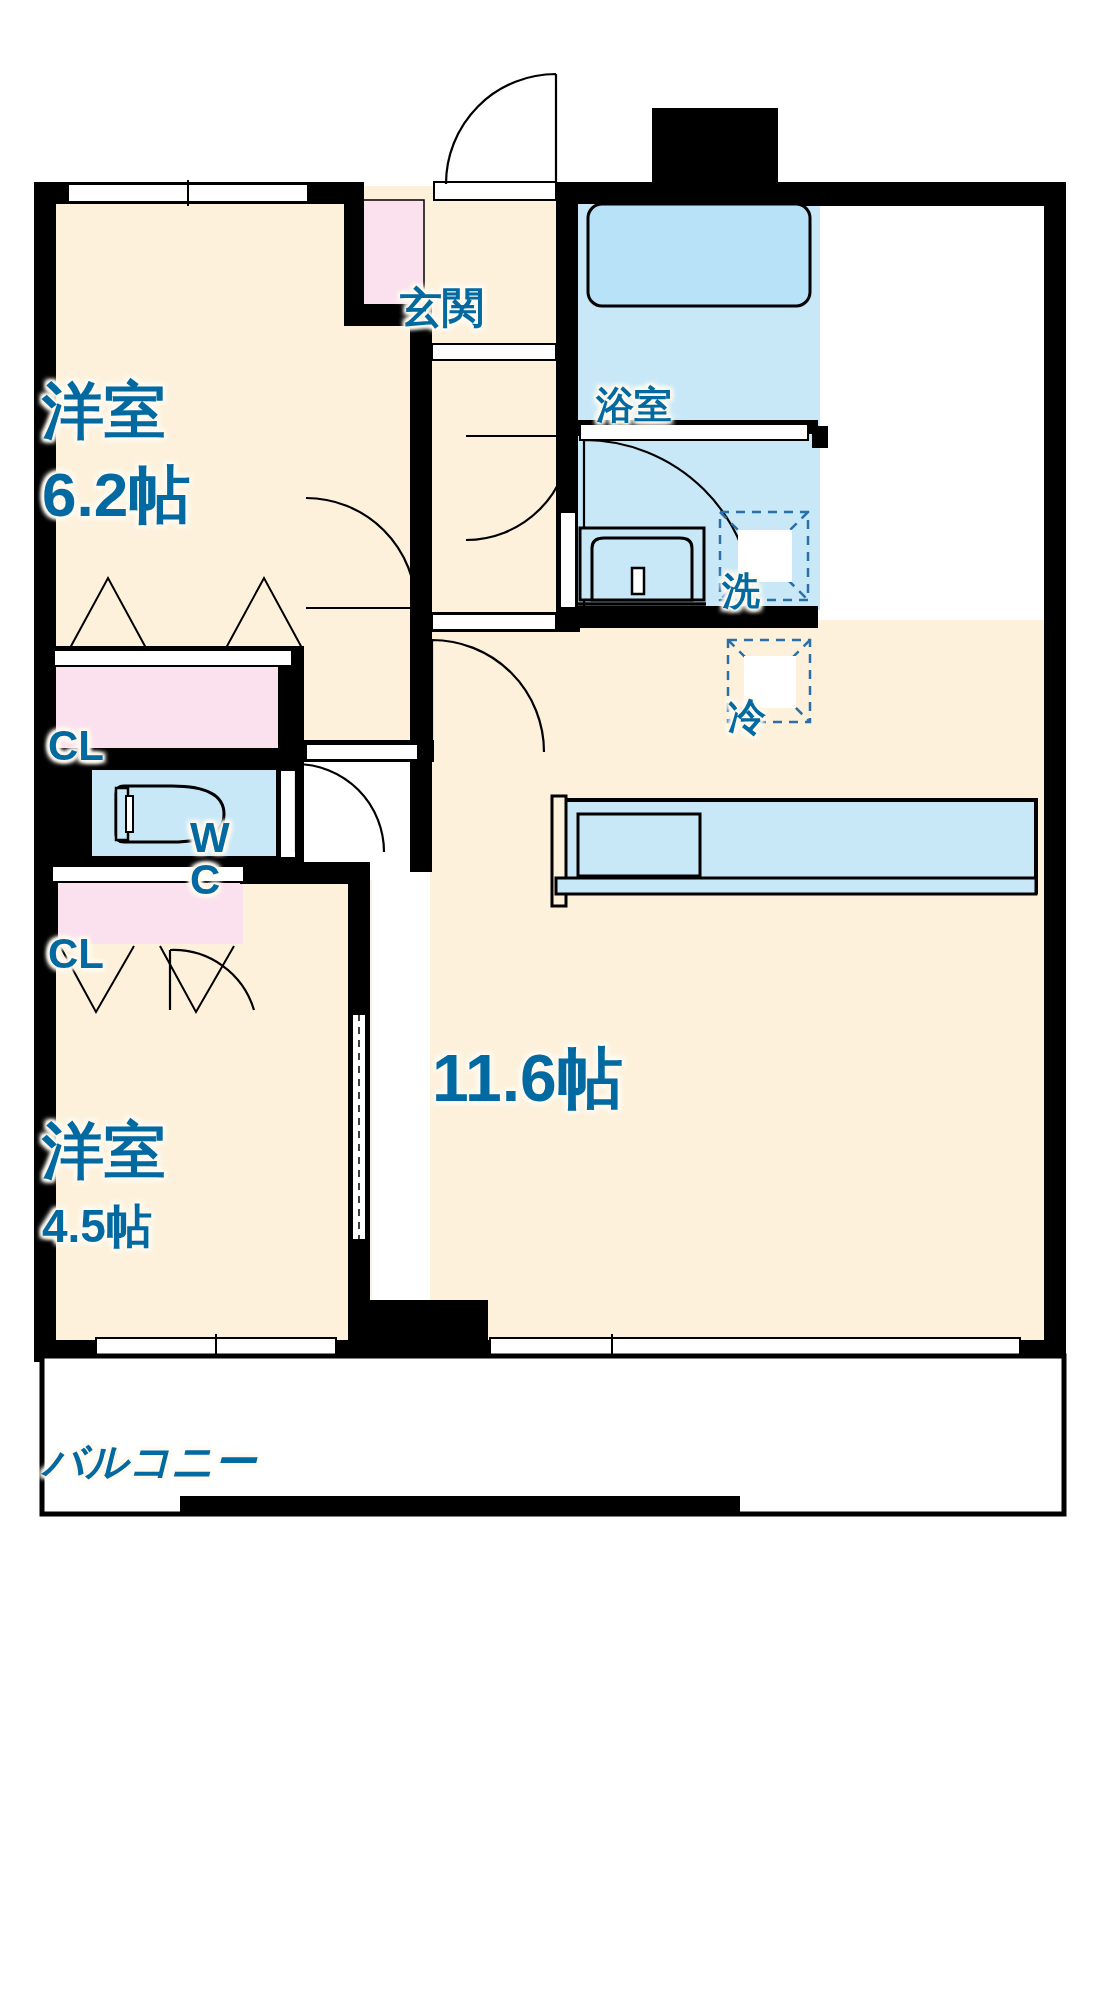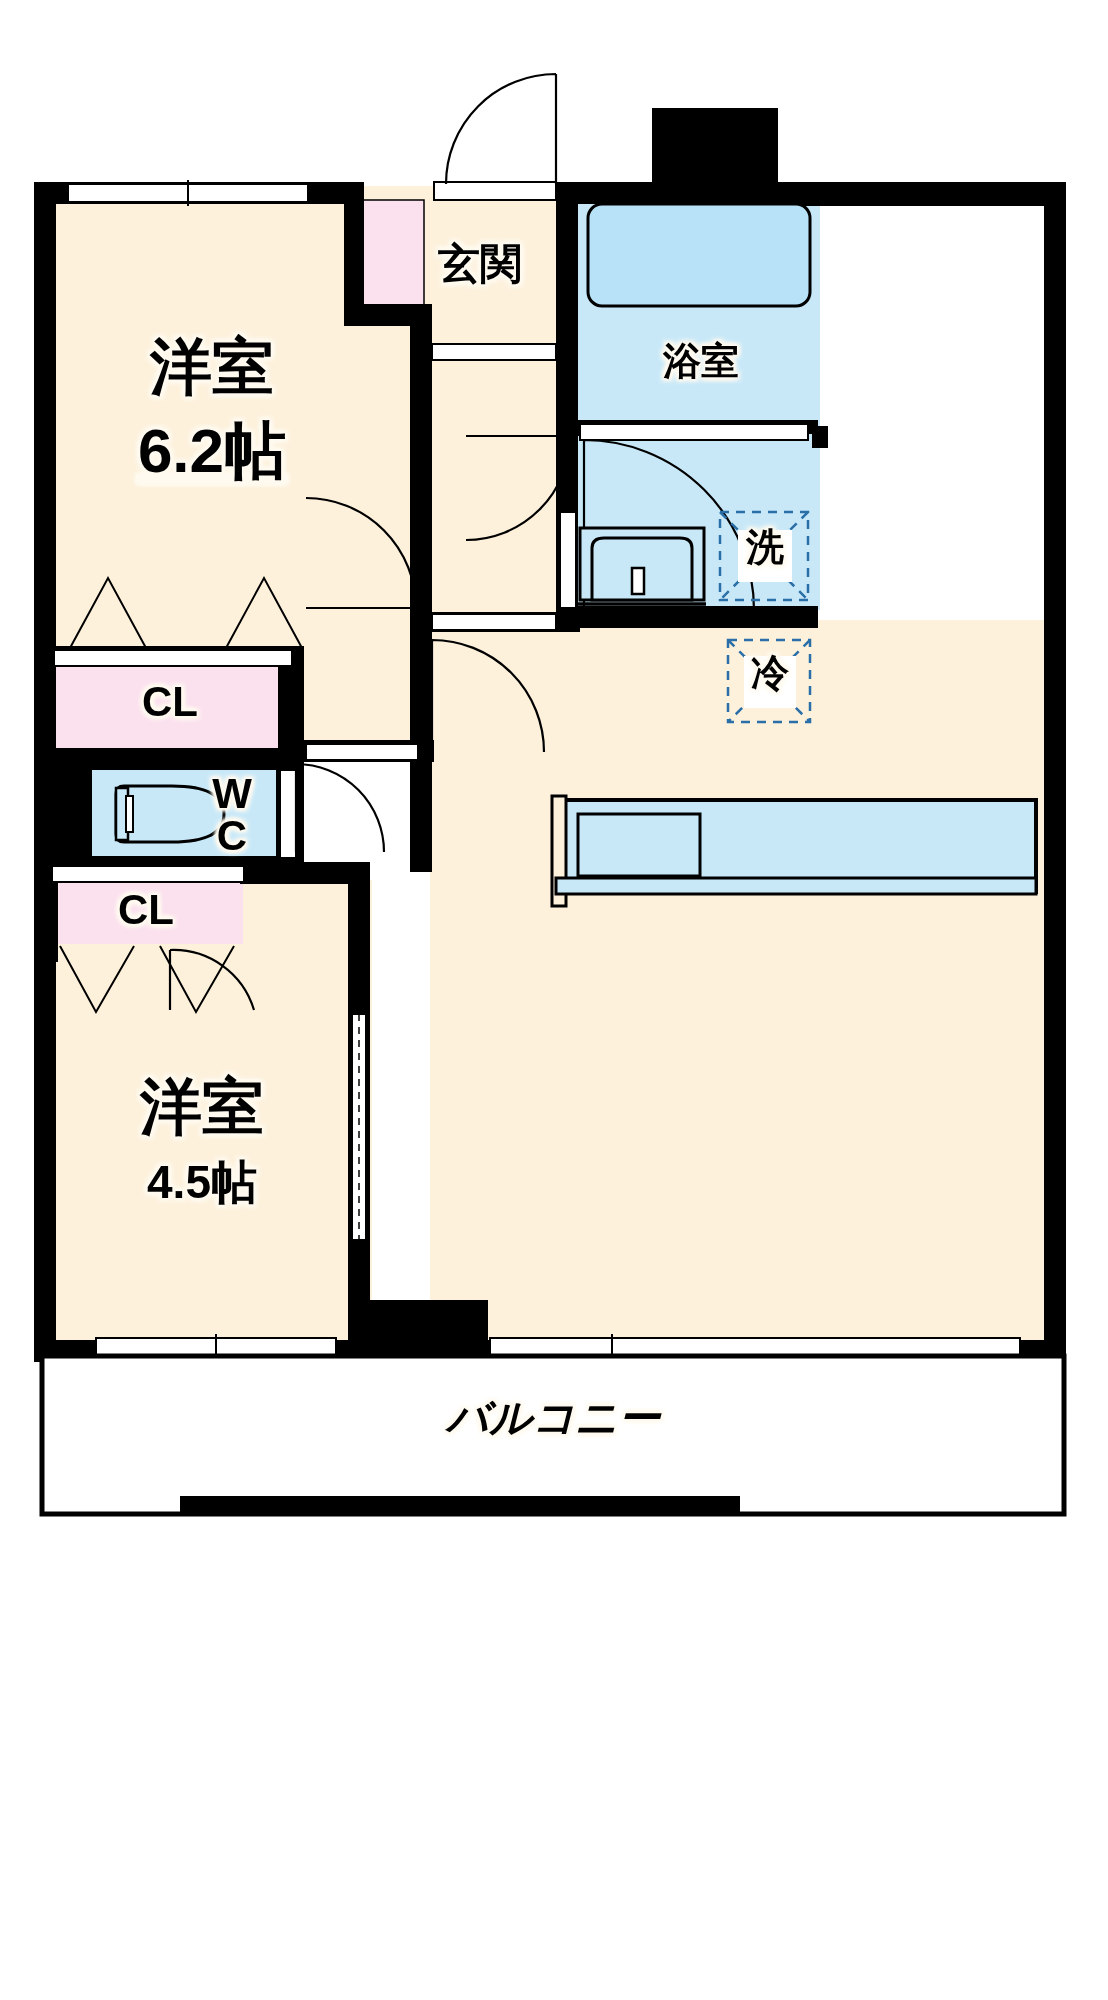--- a/index.html
+++ b/index.html
@@ -2,29 +2,29 @@
 <html><head>
 <meta charset="utf-8">
 <style>
   html,body{margin:0;padding:0;background:#ffffff;}
   body{width:1108px;height:2000px;font-family:"Liberation Sans","DejaVu Sans",sans-serif;}
   #plan{position:relative;width:1108px;height:2000px;background:#ffffff;overflow:hidden;}
   #plan svg{position:absolute;top:0;left:0;}
   .lbl{
     position:absolute;
     font-weight:bold;
-    color:#000000;
+    color:#0369a1;
     white-space:nowrap;
-    text-align:center;
     line-height:1.05;
     -webkit-text-stroke:6px #fffaf0;
     paint-order:stroke fill;
     text-shadow:
       2px 0 3px #fffaf0, -2px 0 3px #fffaf0, 0 2px 3px #fffaf0, 0 -2px 3px #fffaf0,
       3px 3px 4px #fffaf0, -3px -3px 4px #fffaf0, 3px -3px 4px #fffaf0, -3px 3px 4px #fffaf0;
+    margin-top: 44px;
   }
   .lbl span{ -webkit-text-stroke:0; }
 </style>
 </head>
 <body>
 
 <div id="plan">
 
   <svg width="1108" height="2000" viewBox="0 0 1108 2000">
 
@@ -211,21 +211,21 @@
     </g>
 
     <rect x="738" y="530" width="54" height="52" fill="#ffffff"></rect>
     <rect x="744" y="656" width="52" height="52" fill="#ffffff"></rect>
 
   </svg>
 
   <div class="lbl" style="left:42px; top:334px; width:340px; font-size:62px;">
     <span>洋室</span>
   </div>
-  <div class="lbl" style="left:42px; top:418px; width:340px; font-size:62px;text-decoration:underline;">
+  <div class="lbl" style="left:42px; top:418px; width:340px; font-size:62px;">
     <span>6.2帖</span>
   </div>
 
   <div class="lbl" style="left:400px; top:242px; width:160px; font-size:42px;">
     <span>玄関</span>
   </div>
 
   <div class="lbl" style="left:596px; top:342px; width:210px; font-size:38px;">
     <span>浴室</span>
   </div>
@@ -247,20 +247,23 @@
     <span>W</span>
   </div>
   <div class="lbl" style="left:190px; top:814px; width:84px; font-size:42px;">
     <span>C</span>
   </div>
 
   <div class="lbl" style="left:48px; top:888px; width:196px; font-size:42px;">
     <span>CL</span>
   </div>
 
+  <div class="lbl" style="left:432px; top:1000px; width:352px; font-size:66px;">
+    <span>11.6帖</span>
+  </div>
 
   <div class="lbl" style="left:42px; top:1074px; width:320px; font-size:62px;">
     <span>洋室</span>
   </div>
   <div class="lbl" style="left:42px; top:1158px; width:320px; font-size:46px;">
     <span>4.5帖</span>
   </div>
 
   <div class="lbl" style="left:42px; top:1396px; width:1022px; font-size:42px;font-style:italic;">
     <span>バルコニー</span>

